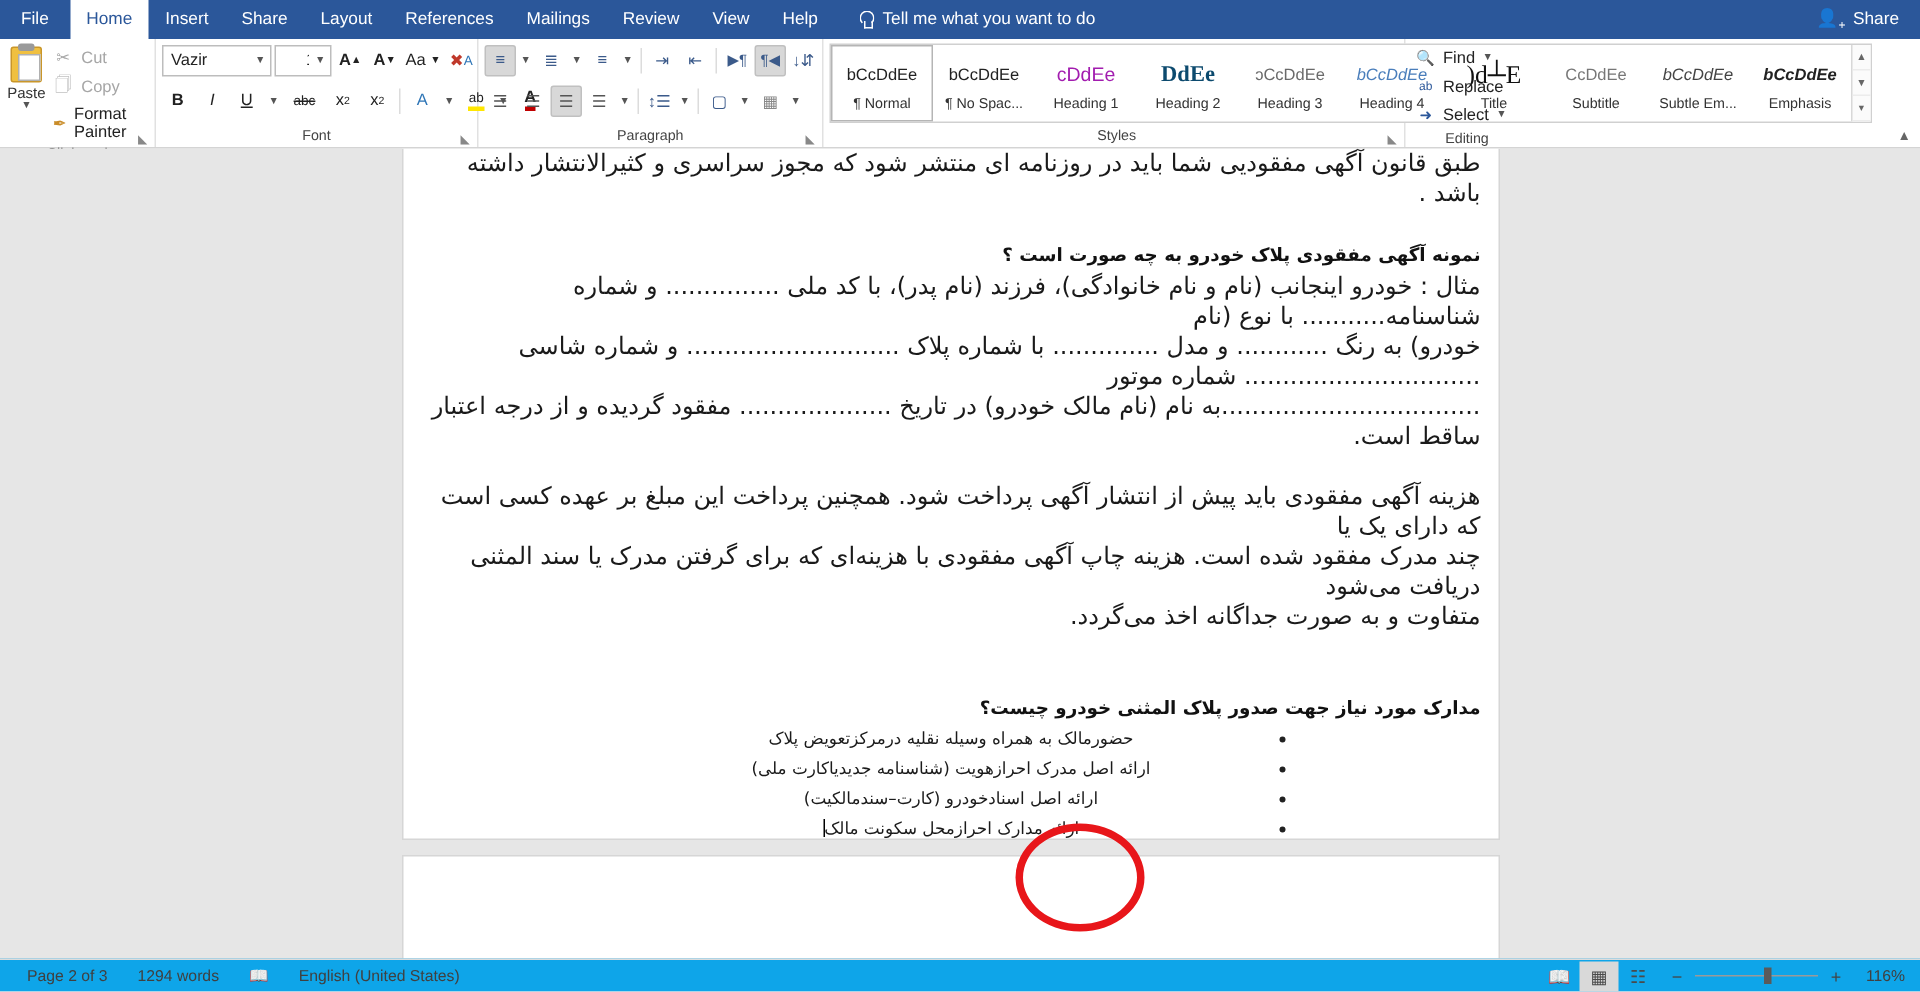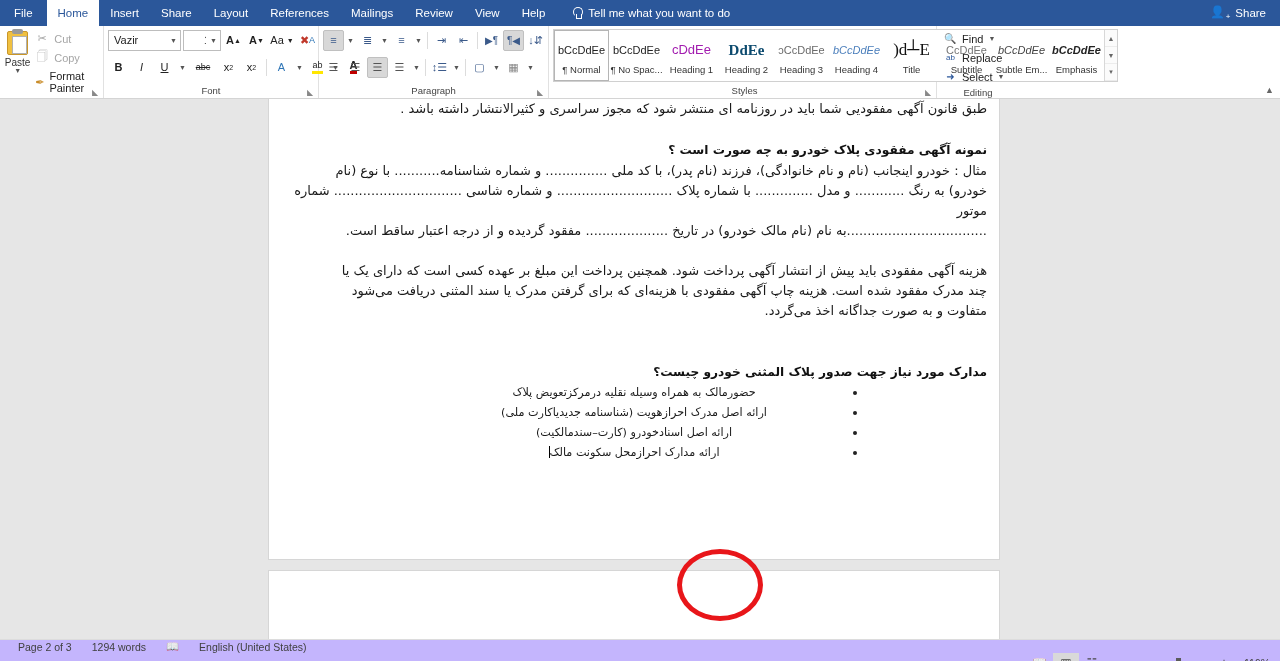--- a/index.html
+++ b/index.html
@@ -139,21 +139,21 @@
   .glyph { font-size: 11px; color: #3b5a8a; }
 
   
   .stylesg { width: 388px; padding-right: 0; }
   .gallery {
     display: flex; border: 1px solid #d0d0d0;
     height: 53px; background: #fff; align-items: stretch;
     margin-top: 1px;
   }
   .style-item {
-    width: 55px; display: flex; flex-direction: column;
+    width: 68px; display: flex; flex-direction: column;
     align-items: center; justify-content: center;
     border: 1px solid transparent; cursor: pointer;
   }
   .style-item.sel { border-color: #b5b5b5; background:#fff; }
   .style-prev { font-size: 12px; color: #222; line-height: 20px; height: 26px;
                 display:flex; align-items:center; }
   .style-name { font-size: 9.5px; color: #333; margin-top: 1px; white-space: nowrap; }
   .sp-normal { font-size: 11px; color: #222; }
   .sp-h1 { font-size: 13px; color: #a21caf; }
   .sp-h2 { font-size: 15px; font-family:"Liberation Serif", serif; font-weight: bold; color: #0c4a6e; }
@@ -199,21 +199,21 @@
     box-shadow: 0 0 0 0 rgba(0,0,0,0);
   }
   .page1 { top: 0px; height: 461px; border-top: none; }
   .page2 { top: 471px; height: 80px; }
 
   .doc-body {
     direction: rtl; text-align: right;
     padding: 0 12px;
     font-family: "DejaVu Sans", "Liberation Sans", sans-serif;
   }
-  .p { font-size: 13px; color: #1a1a1a; line-height: 20px; margin-bottom: 0; }
+  .p { font-size: 16px; color: #1a1a1a; line-height: 20px; margin-bottom: 0; }
   .p.first { margin-top: 0px; }
   .h { font-size: 12.2px; font-weight: bold; color: #111; line-height: 22px; }
   .blank { height: 20px; }
   ul.bullets { list-style: none; margin: 0; padding: 0; }
   ul.bullets li {
     font-size: 11.2px; color: #1a1a1a; line-height: 20px;
     padding-right: 0; position: relative; text-align: center;
   }
   ul.bullets li .bdot {
     display: inline-block; width: 4px; height: 4px;
@@ -231,23 +231,23 @@
   .annot-circle {
     position: absolute; left: 677px; top: 450px;
     width: 86px; height: 72px;
     border: 5px solid #e8161a; border-radius: 50%;
     pointer-events: none;
   }
 
   
   .statusbar {
     position: absolute; left: 0; right: 0; bottom: 0; height: 22px;
-    background: #c4b5fd; border-top: 1px solid #dcdcdc;
-    display: flex; align-items: flex-start;
-    font-size: 10.5px; color: #404040; flex-direction: column;
+    background: #0ea5e9; border-top: 1px solid #dcdcdc;
+    display: flex; align-items: center;
+    font-size: 10.5px; color: #404040;
   }
   .sb-left { display: flex; align-items: center; gap: 0; padding-left: 8px; }
   .sb-item { padding: 0 10px; cursor: pointer; white-space: nowrap; }
   .sb-right {
     margin-left: auto; display: flex; align-items: center;
     gap: 0; padding-right: 10px;
   }
   .viewbtn {
     width: 26px; height: 20px; display: flex; align-items: center;
     justify-content: center; cursor: pointer; color: #4a4a4a; font-size: 12px;

